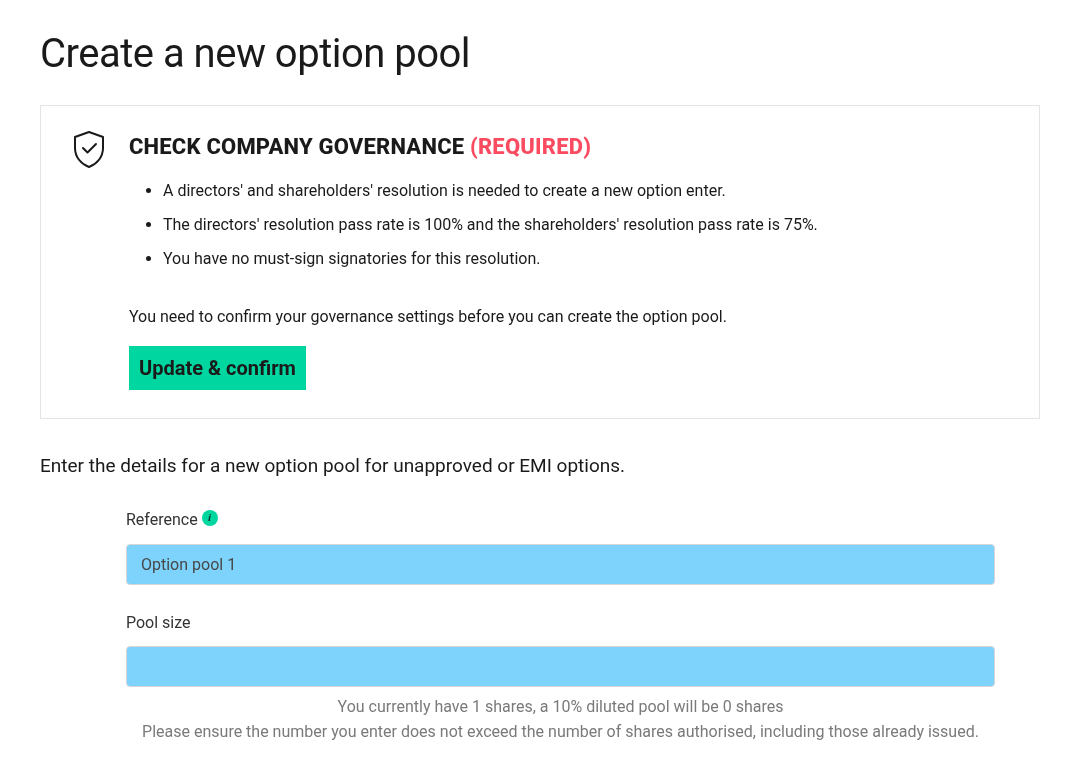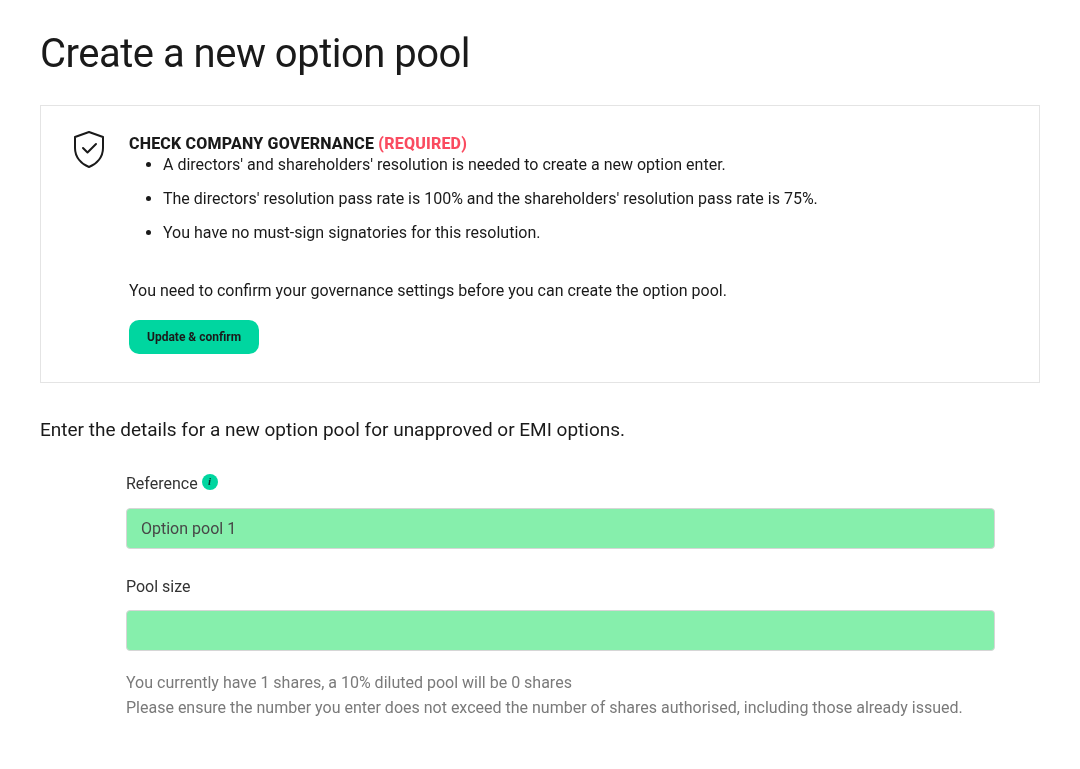--- a/index.html
+++ b/index.html
@@ -39,24 +39,25 @@
       margin-top: -4px;
     }
     .shield-icon svg {
       width: 36px;
       height: 40px;
     }
     .governance-content {
       flex: 1;
     }
     .governance-heading {
-      font-size: 16px;
+      font-size: 22px;
       font-weight: 800;
       text-transform: uppercase;
       color: #1a1a1a;
+      margin-bottom: 20px;
       letter-spacing: 0.2px;
     }
     .required-tag {
       color: #fa4b60;
       font-weight: 800;
     }
     .governance-list {
       list-style: disc;
       padding-left: 34px;
       margin-bottom: 20px;
@@ -70,25 +71,25 @@
     .governance-confirm {
       font-size: 16px;
       color: #1a1a1a;
       margin-bottom: 20px;
       margin-top: 36px;
     }
     .btn-primary {
       display: inline-block;
       background: #00d6a0;
       color: #1a1a1a;
-      font-size: 12px;
+      font-size: 20px;
       font-weight: 700;
       border: none;
-      padding: 10px 18px;
-      border-radius: 10px;
+      padding: 10px 10px;
+      border-radius: 0;
       cursor: pointer;
       font-family: inherit;
     }
     .intro-text {
       font-size: 19px;
       color: #1a1a1a;
       line-height: 1.55;
       margin-bottom: 30px;
       margin-top: 32px;
     }
@@ -125,29 +126,30 @@
       line-height: 1;
       position: relative;
       top: -4px;
     }
     .text-input {
       width: 100%;
       font-size: 16px;
       padding: 10px 14px;
       border: 1px solid #d6d6d6;
       border-radius: 4px;
-      background: #86efac;
+      background: #7dd3fc;
       color: #474747;
       font-family: inherit;
     }
     .help-text {
       font-size: 16px;
       color: #7a7a7a;
       line-height: 1.55;
-      margin-top: 20px;
+      margin-top: 8px;
+      text-align: center;
     }
   </style>
 </head>
 <body>
 
 <h1 class="page-title">Create a new option pool</h1>
 
 <div class="governance-box">
   <span class="shield-icon">
     <svg viewBox="0 0 36 40" fill="none" xmlns="http://www.w3.org/2000/svg">

